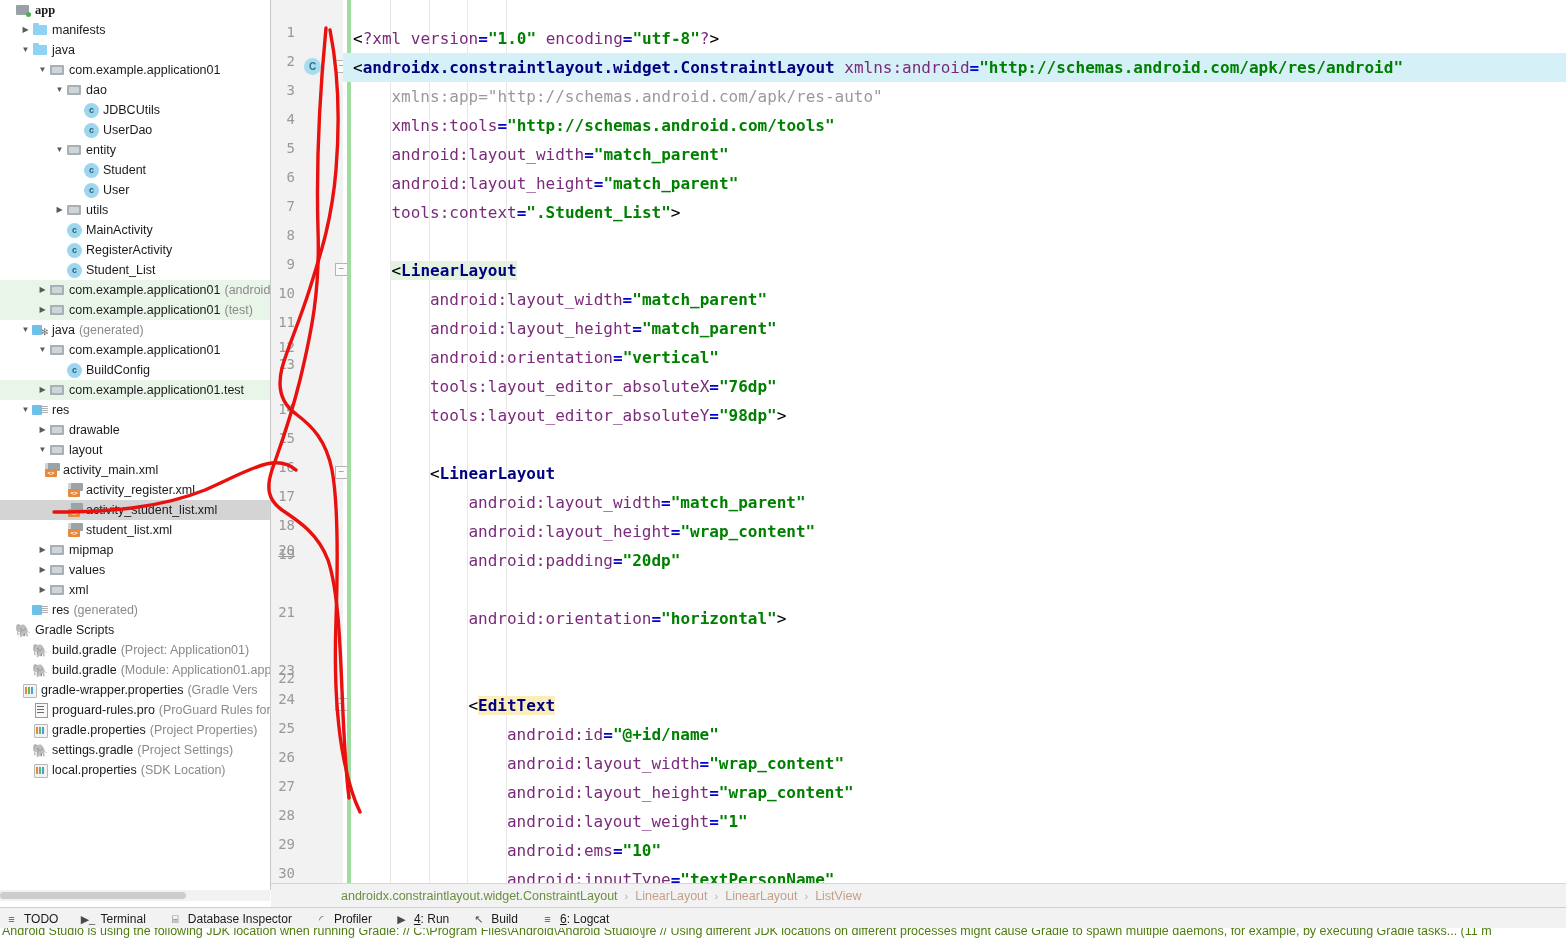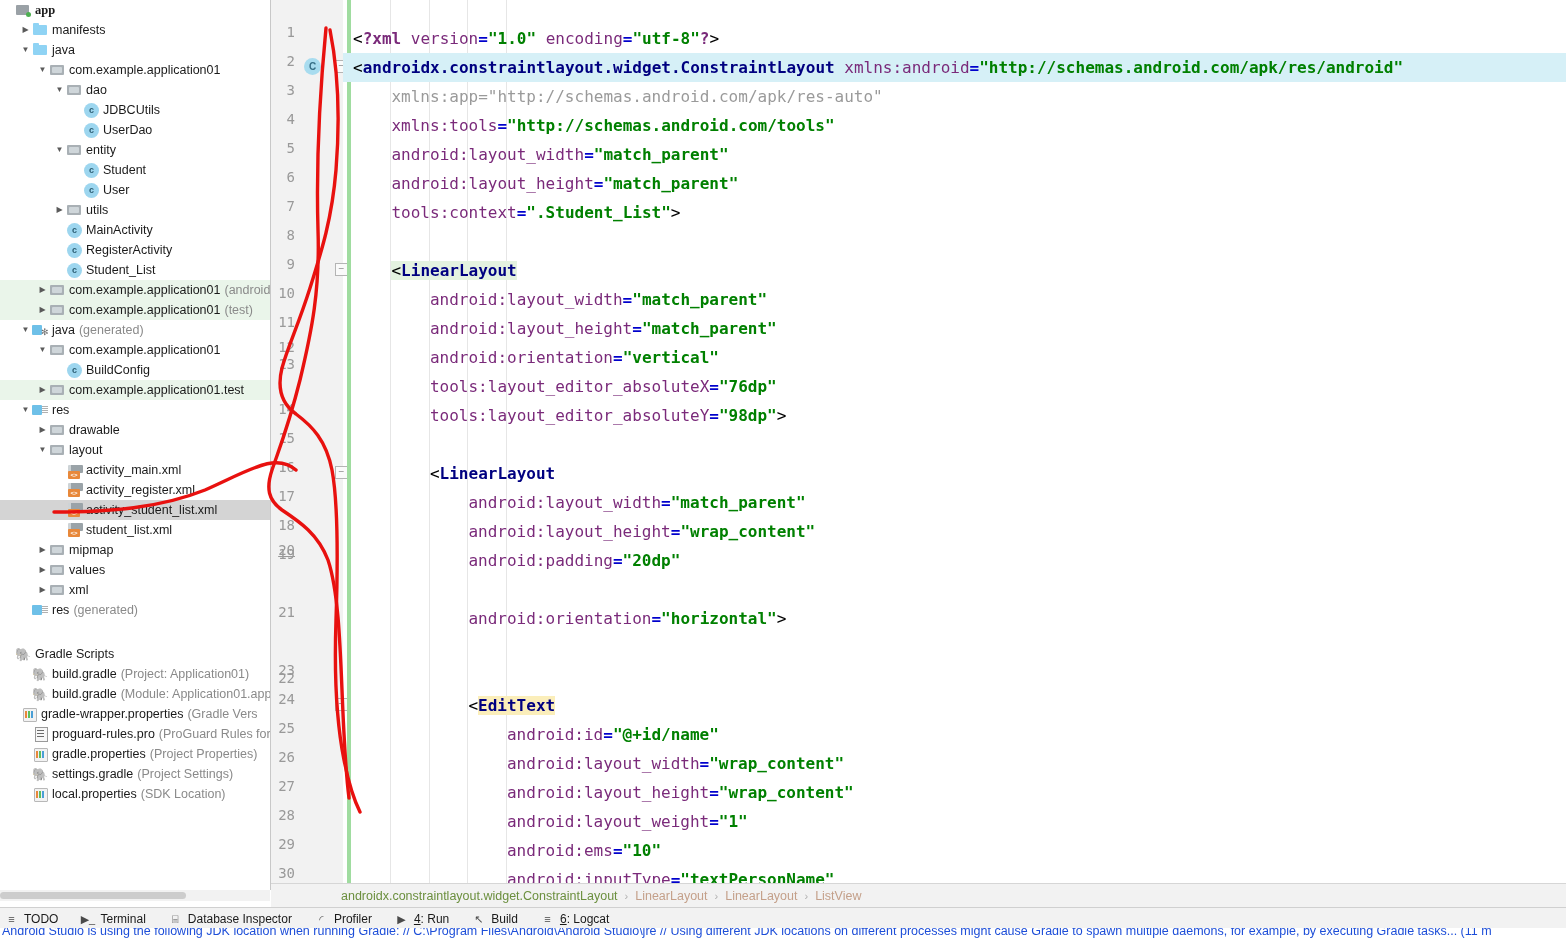--- a/index.html
+++ b/index.html
@@ -205,21 +205,21 @@
     font-family: "DejaVu Sans Mono", monospace;
     font-size:16px;
     white-space:pre;
   }
   .cl { position:absolute; left:0; height:29px; line-height:29px; }
   .tag  { color:#000080; font-weight:bold; }
   .attr { color:#7a2a7a; }
   .val  { color:#008000; font-weight:bold; }
   .punct{ color:#000000; }
   .eq   { color:#0000cc; font-weight:bold; }
-  .pi   { color:#7a2a7a; font-weight:bold; }
+  .pi   { color:#7a2a7a; font-weight:normal; }
   .grey { color:#9a9a9a; }
   .hl-cyan  { background:#d6f0f7; }
   .hl-green { background:#e4f2e0; }
   .hl-tan   { background:#fbeeba; }
 
   
   .iguide{
     position:absolute; top:0; width:1px; height:883px; background:#e6e6e6;
   }
 
@@ -269,21 +269,21 @@
 
   
   #statusbar{
     position:absolute; left:0; top:928px;
     width:1566px; height:10px;
     background:#ffffff;
     overflow:hidden;
   }
   #statustext{
     position:absolute; left:2px; top:-4px;
-    font-size:12.5px; color:#1d4ed8;
+    font-size:12.5px; color:#4d7c0f;
     white-space:nowrap;
   }
 </style>
 </head>
 <body>
 
 <div id="app">
 
   <div id="project-panel">
       <div class="tree-row" style="padding-left: 2px;">
@@ -397,21 +397,21 @@
       <div class="tree-row" style="padding-left: 36px;">
         <span class="arrow">▶</span>
         <span class="ico ic-pkg"></span>
         <span class="lbl">drawable</span>
       </div>
       <div class="tree-row" style="padding-left: 36px;">
         <span class="arrow">▼</span>
         <span class="ico ic-pkg"></span>
         <span class="lbl">layout</span>
       </div>
-      <div class="tree-row" style="padding-left: 53px; align-items: flex-end;">
+      <div class="tree-row" style="padding-left: 30px;">
         <span class="arrow empty"></span>
         <span class="ico ic-xml"></span>
         <span class="lbl">activity_main.xml</span>
       </div>
       <div class="tree-row" style="padding-left: 53px;">
         <span class="arrow empty"></span>
         <span class="ico ic-xml"></span>
         <span class="lbl">activity_register.xml</span>
       </div>
       <div class="tree-row sel" style="padding-left: 53px;">
@@ -438,21 +438,21 @@
         <span class="arrow">▶</span>
         <span class="ico ic-pkg"></span>
         <span class="lbl">xml</span>
       </div>
       <div class="tree-row" style="padding-left: 19px;">
         <span class="arrow empty"></span>
         <span class="ico ic-res"></span>
         <span class="lbl">res</span>
         <span class="sub">(generated)</span>
       </div>
-      <div class="tree-row" style="padding-left: 2px; margin-top: 24px;">
+      <div class="tree-row" style="padding-left: 2px;">
         <span class="arrow empty"></span>
         <span class="ico ic-gradle"></span>
         <span class="lbl">Gradle Scripts</span>
       </div>
       <div class="tree-row" style="padding-left: 19px;">
         <span class="arrow empty"></span>
         <span class="ico ic-gradle"></span>
         <span class="lbl">build.gradle</span>
         <span class="sub">(Project: Application01)</span>
       </div>

